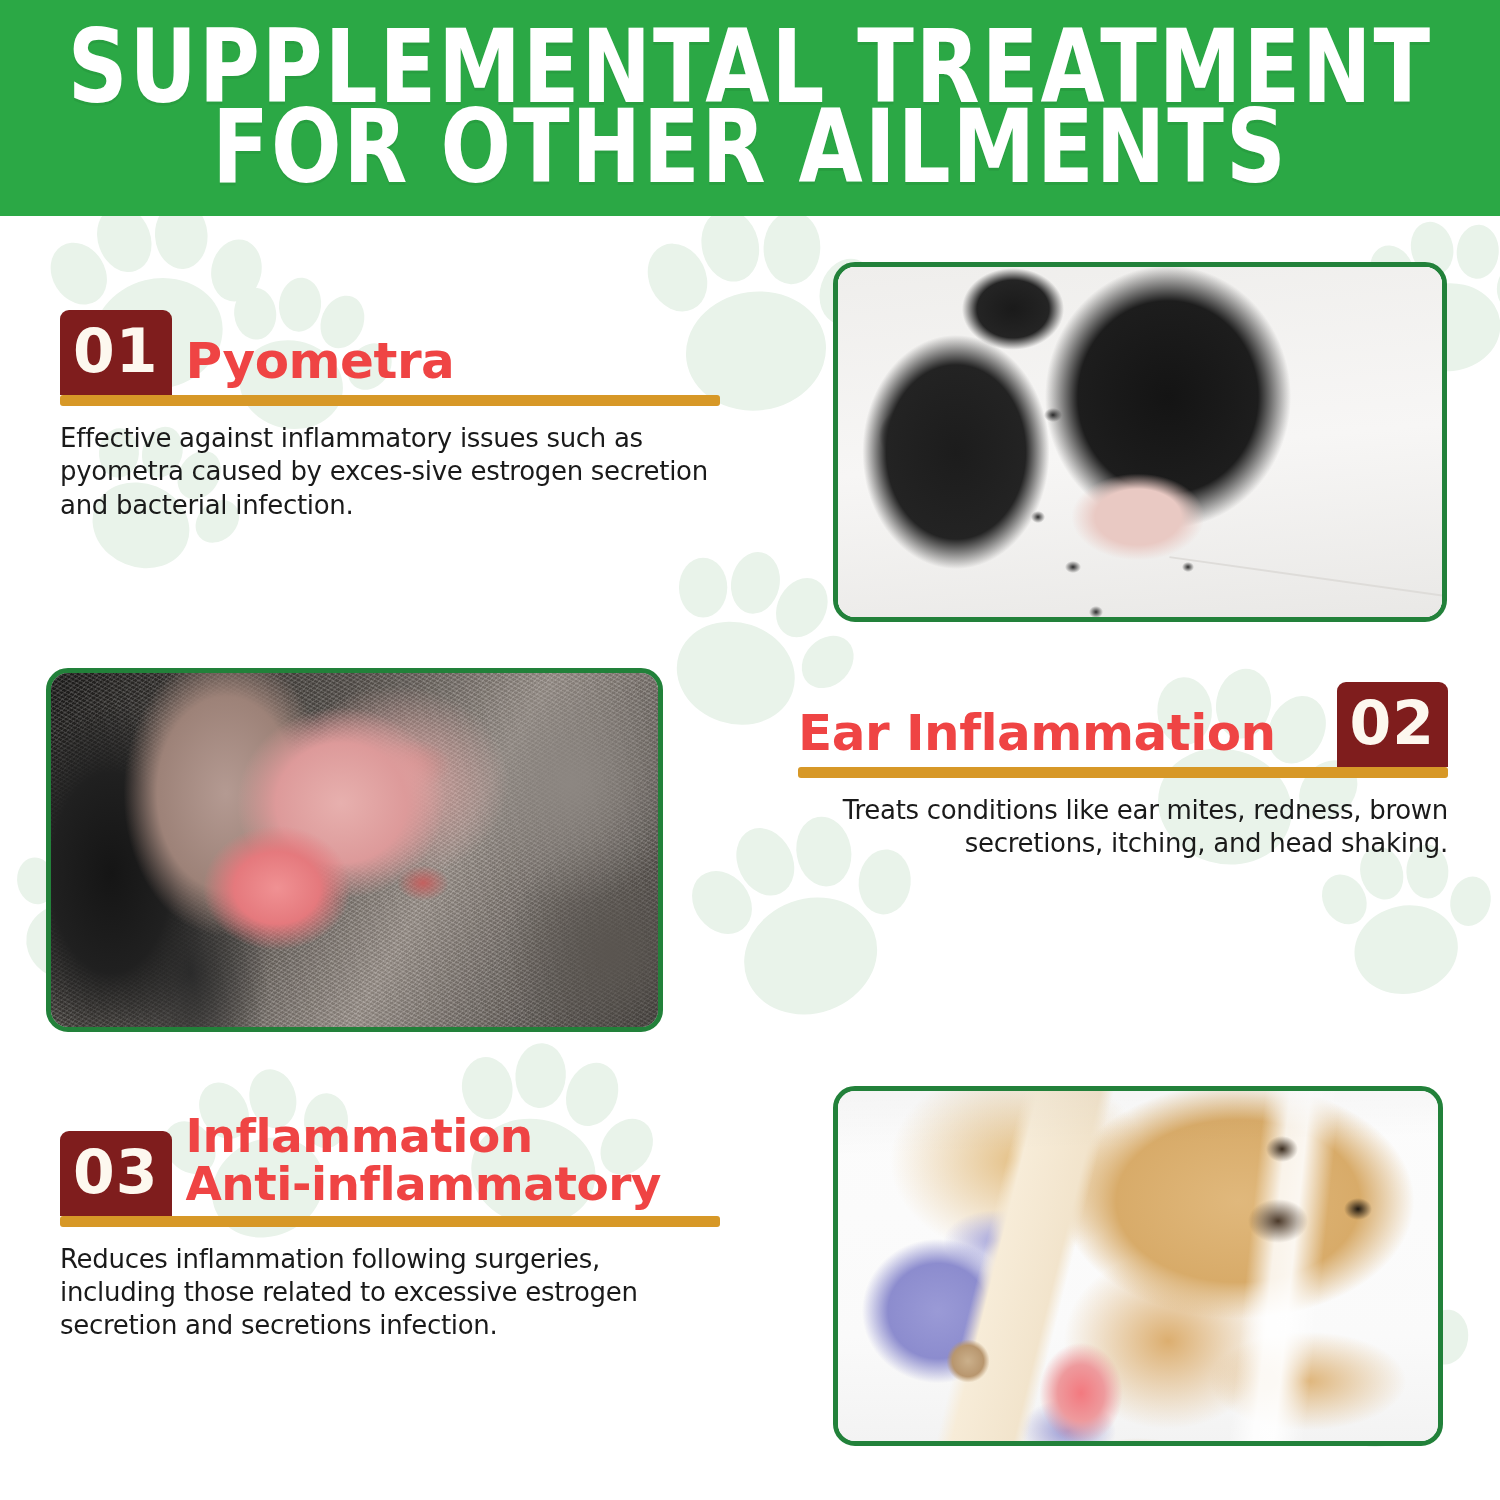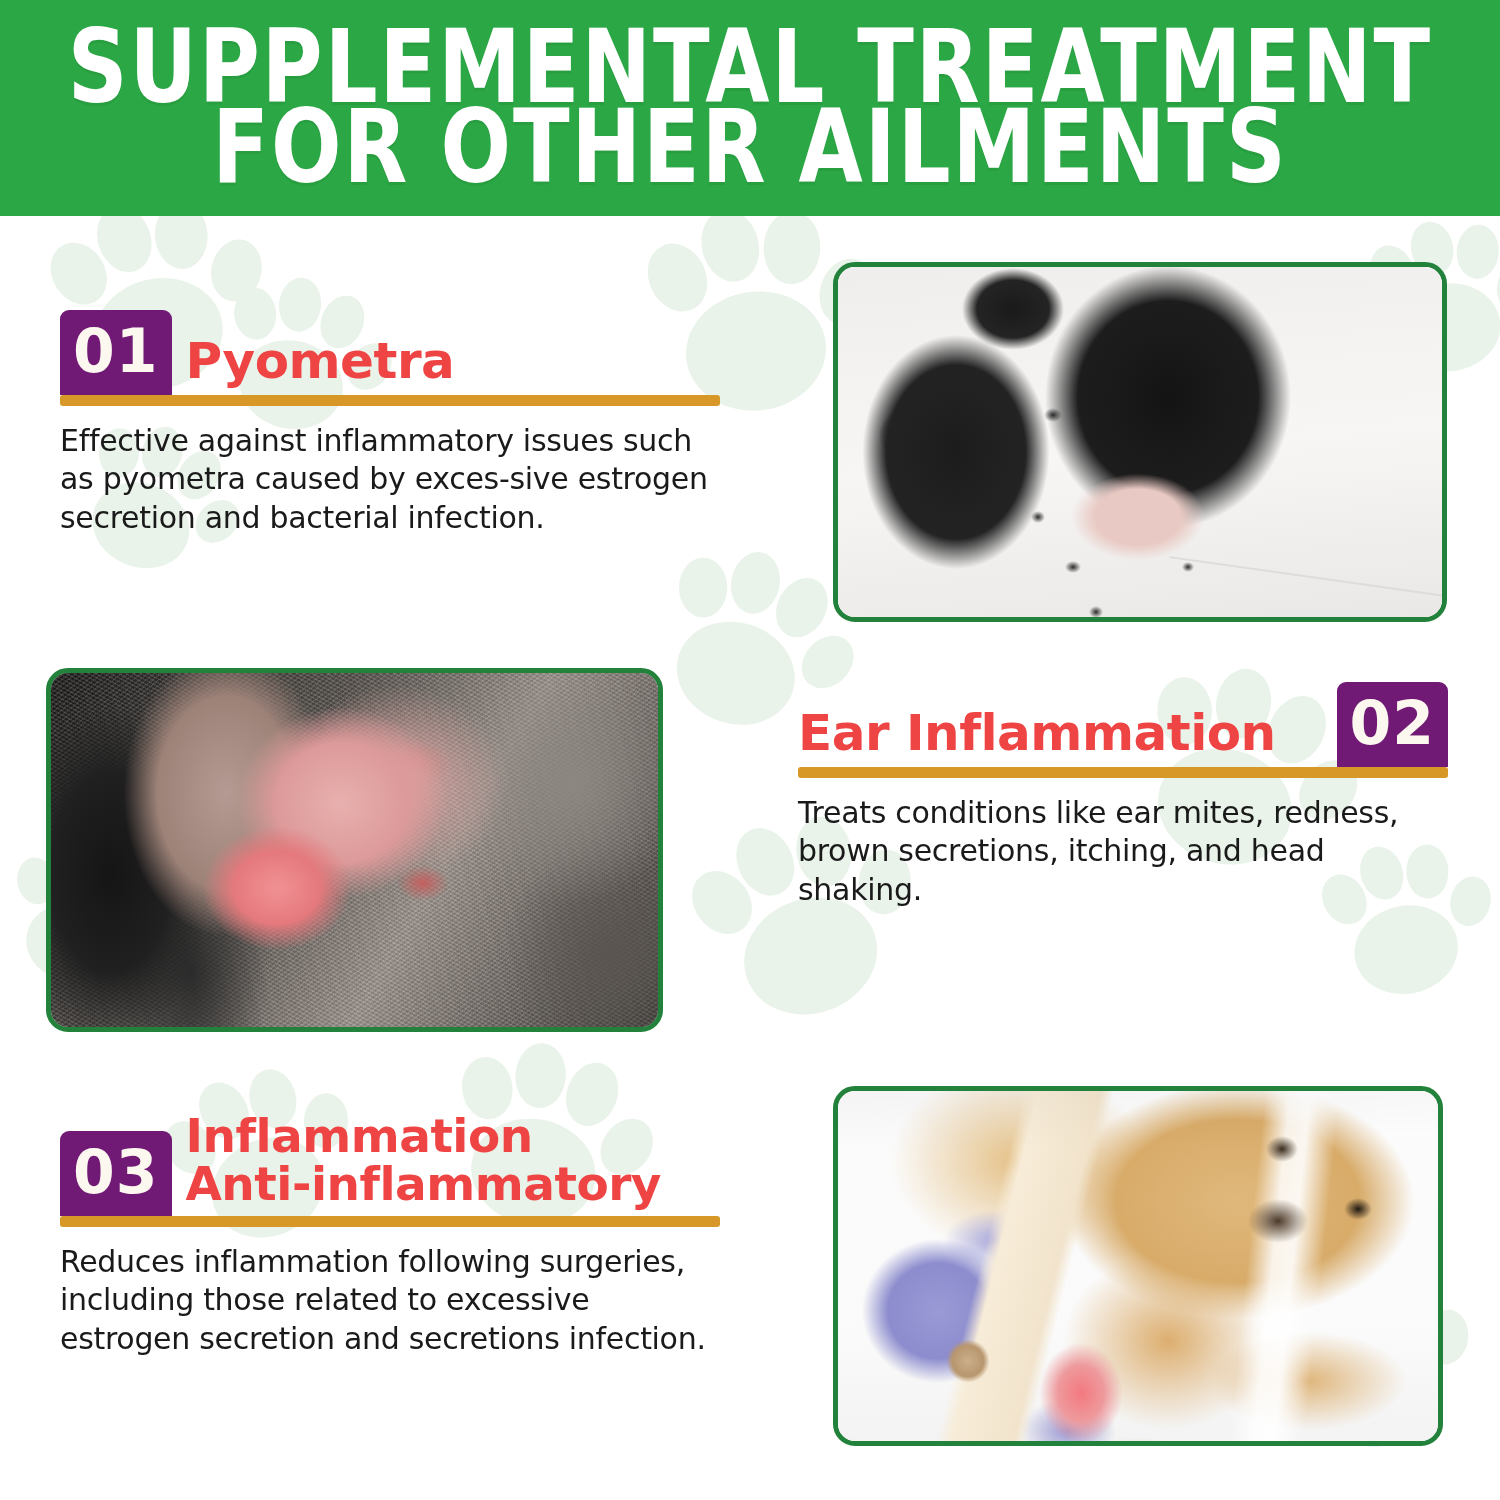--- a/index.html
+++ b/index.html
@@ -138,21 +138,21 @@
       radial-gradient(ellipse 120px 60px at 470px 290px, #dfb67c 0%, rgba(223,182,124,0) 82%),
       linear-gradient(180deg, #fcfcfc 0%, #fafafa 70%, #f3f3f3 100%);
   }
 
   
   .section { position: absolute; }
   .sec-head { display: flex; align-items: flex-end; }
   .sec-head.right { justify-content: flex-end; }
 
   .num-badge {
-    background: #701a75;
+    background: #7f1d1d;
     color: #FDF8EF;
     font-family: "DejaVu Sans", sans-serif;
     font-weight: bold;
     font-size: 60px;
     line-height: 1;
     padding: 11px 13px 14px 13px;
     border-radius: 9px 9px 0 0;
     letter-spacing: 1px;
     flex: 0 0 auto;
   }
@@ -164,27 +164,27 @@
     color: #ef4444;
     letter-spacing: -0.5px;
     padding: 0 10px 8px 14px;
     flex: 1 1 auto;
   }
   .sec-title.two-line { font-size: 47px; }
   .sec-underline { height: 11px; background: #D79827; border-radius: 3px; }
 
   .sec-body {
     font-family: "DejaVu Sans", sans-serif;
-    font-size: 30px;
+    font-size: 26px;
     line-height: 1.28;
     color: #1a1a1a;
     padding-top: 16px;
     letter-spacing: -0.3px;
   }
-  .sec-body.right { text-align: left; }
+  .sec-body.right { text-align: right; }
 
   
   #section-01 { left: 60px; top: 78px;  width: 660px; }
   #section-02 { left: 798px; top: 450px; width: 650px; }
   #section-03 { left: 60px; top: 880px; width: 660px; }
 </style>
 </head>
 <body>
 
 <svg id="paw-layer" viewBox="0 0 1500 1500" width="1500" height="1500" aria-hidden="true">

